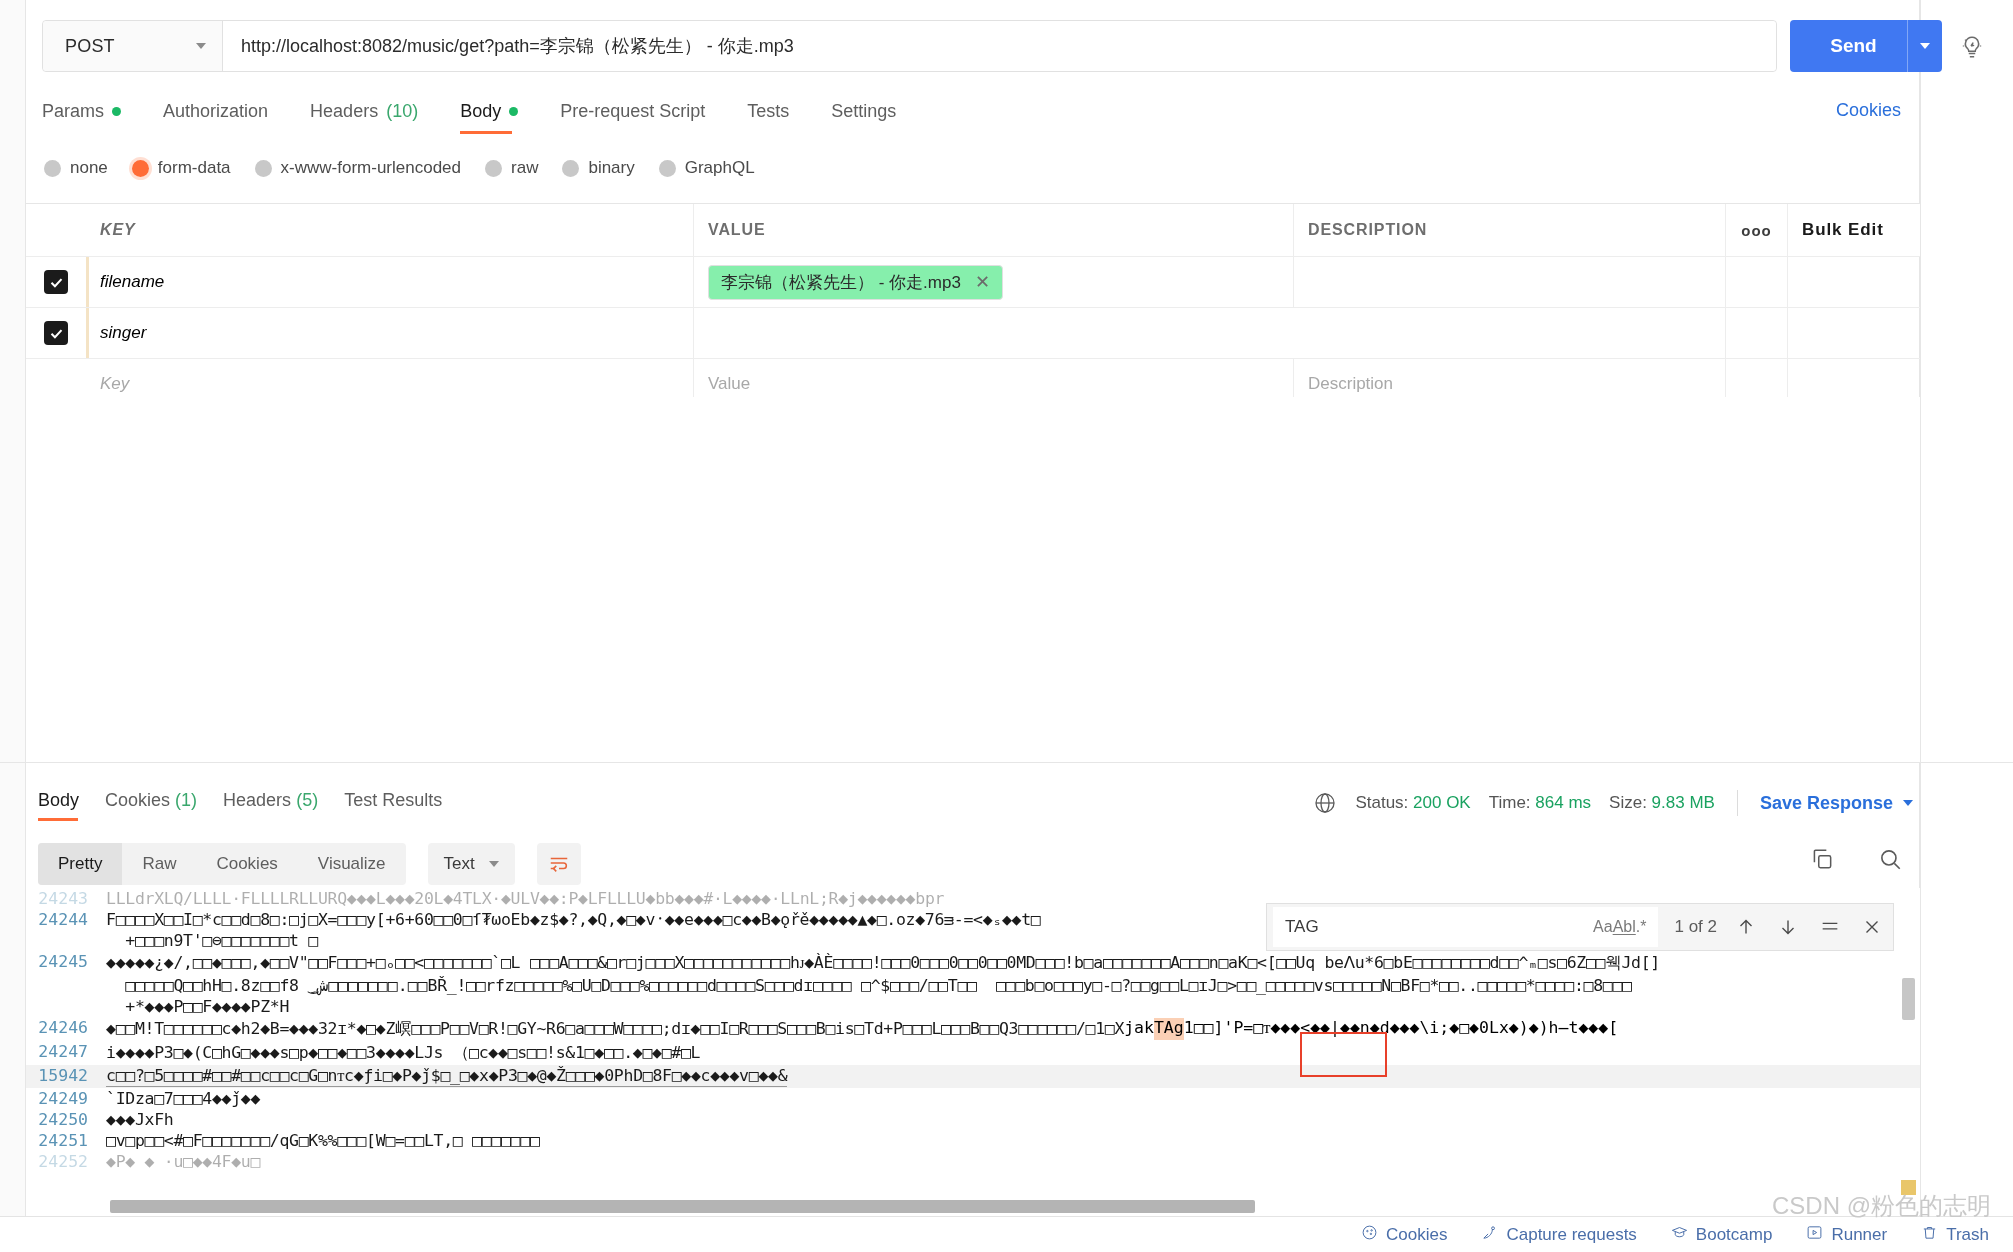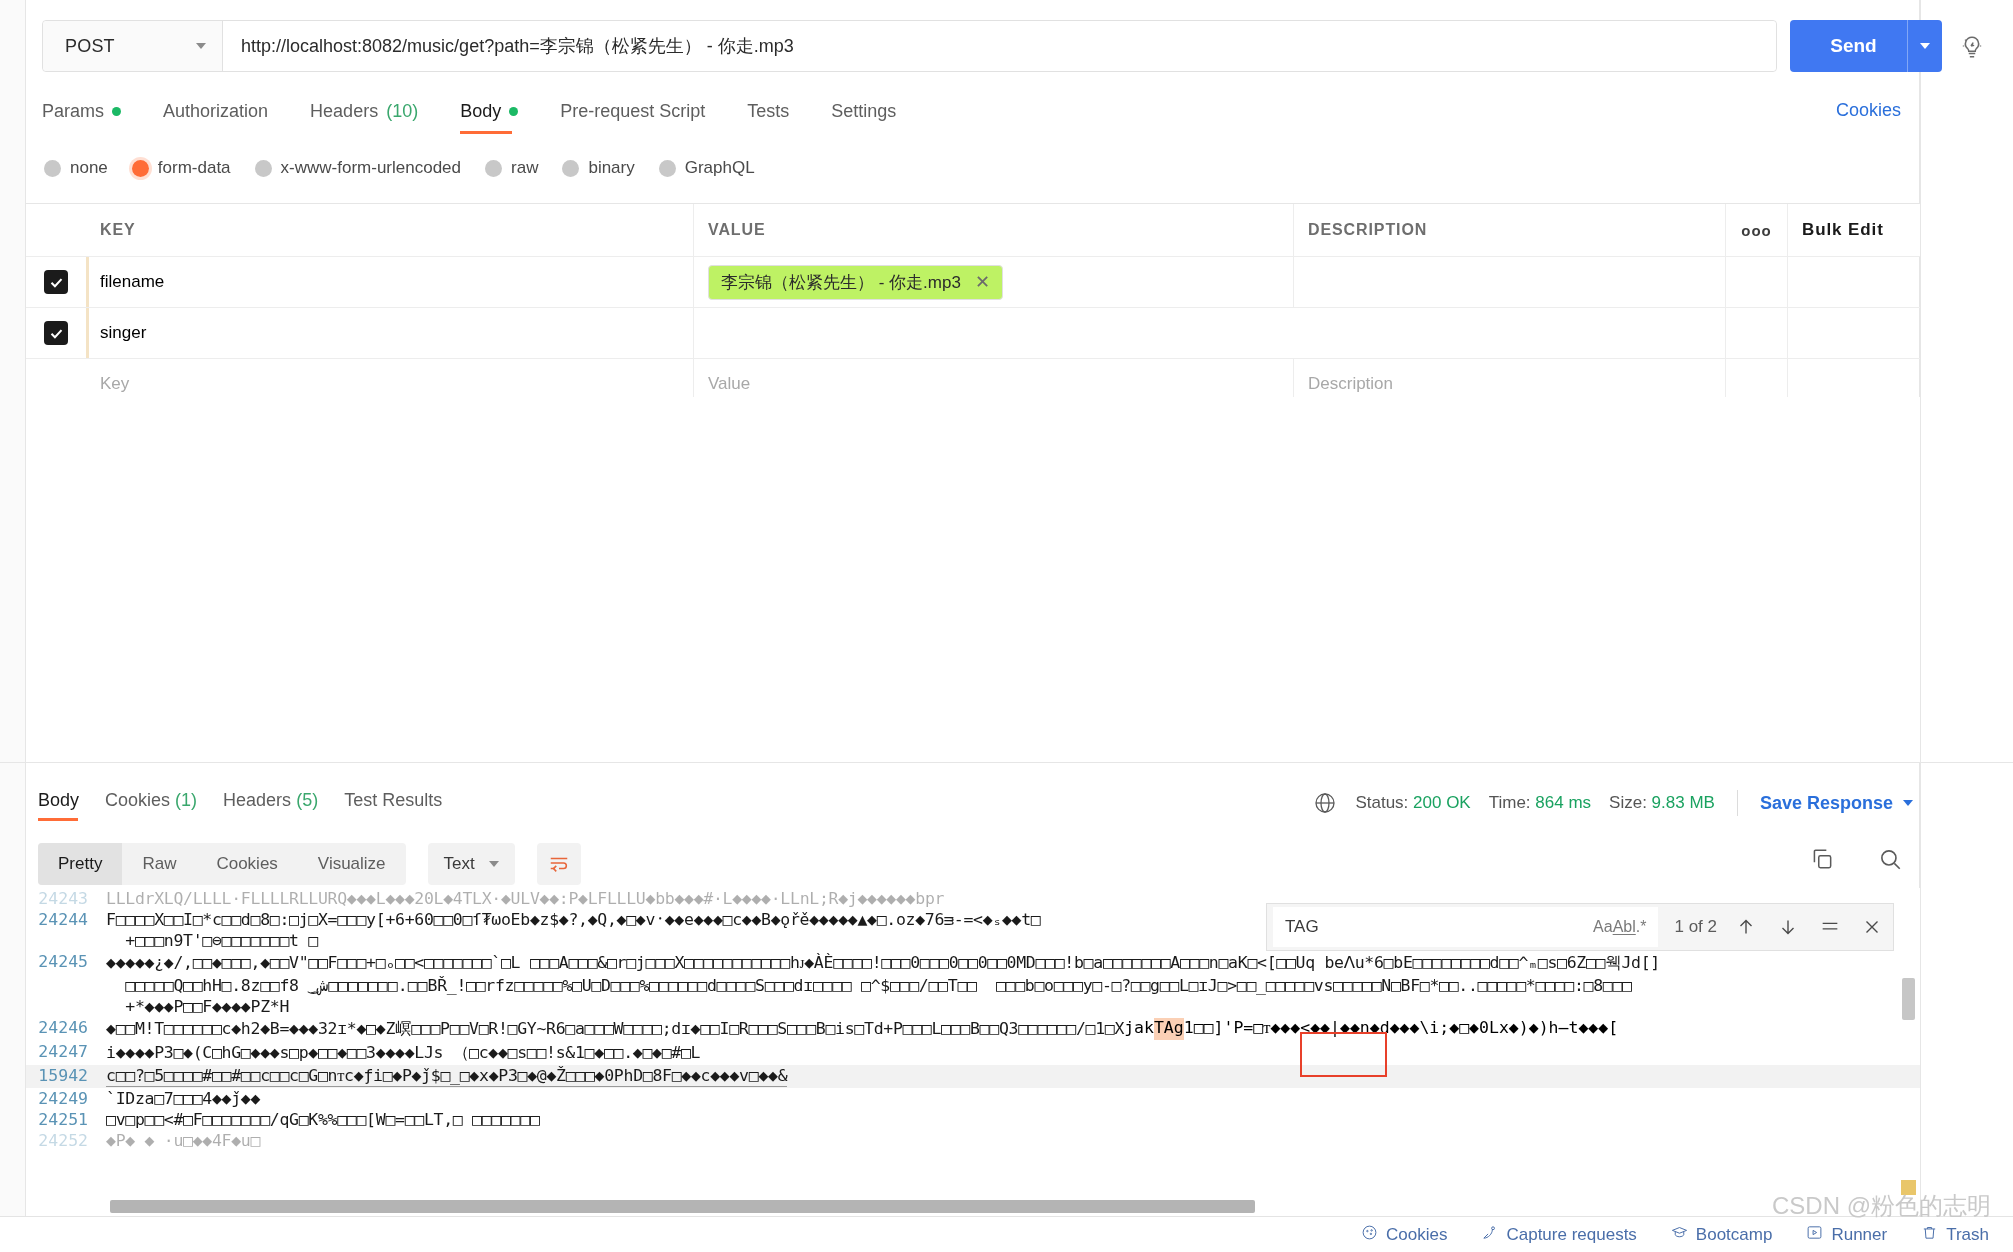--- a/index.html
+++ b/index.html
@@ -96,21 +96,21 @@
   .tbl {
     position: absolute; left: 26px; top: 203px; width: 1894px;
     border-top: 1px solid #e6e6e6; border-bottom: 1px solid #e6e6e6;
     font-size: 17px;
   }
   .tr { display: flex; align-items: stretch; border-bottom: 1px solid #ededed; }
   .tr:last-child { border-bottom: none; }
   .tr.head { background: #fff; }
   .cell { display: flex; align-items: center; padding: 0 14px; min-height: 50px; }
   .c-check { width: 60px; justify-content: center; }
-  .c-key   { width: 608px; border-right: 1px solid #ededed; }
+  .c-key   { width: 608px; border-right: 1px solid #ededed; font-style: italic; }
   .c-val   { width: 600px; border-right: 1px solid #ededed; }
   .c-desc  { flex: 1; border-right: 1px solid #ededed; }
   .c-dots  { width: 62px; justify-content: center; border-right: 1px solid #ededed; }
   .c-bulk  { width: 132px; justify-content: flex-start; }
   .tr.head .cell { min-height: 52px; font-size: 16px; letter-spacing: .9px; color: #6e6e6e; font-weight: bold; }
   .tr.head .c-key, .tr.head .c-val, .tr.head .c-desc { color: #6e6e6e; }
   .bulk-edit { color: #1a1a1a; font-weight: bold; font-size: 17px; cursor: pointer; }
   .dots { color: #3c3c3c; font-size: 15px; letter-spacing: 1px; cursor: pointer; }
   .cb {
     width: 24px; height: 24px; border-radius: 4px; background: #1b1b1b;
@@ -118,21 +118,21 @@
   }
   .cb svg { width: 15px; height: 15px; }
   .cb.empty { background: transparent; border: none; }
   .row-filled { position: relative; }
   .row-filled::before {
     content: ""; position: absolute; left: 60px; top: 0; bottom: 0; width: 3px; background: #f4e3c5;
   }
   .placeholder { color: #a8a8a8; }
   .file-chip {
     display: inline-flex; align-items: center; gap: 14px;
-    border: 1px solid #e0e0e0; border-radius: 4px; padding: 5px 12px 5px 12px; background: #bef264;
+    border: 1px solid #e0e0e0; border-radius: 4px; padding: 5px 12px 5px 12px; background: #86efac;
     font-size: 17px; color: #2b2b2b;
   }
   .chip-x { color: #6b6b6b; font-size: 18px; cursor: pointer; line-height: 1; }
   .tbl-bottom-fill {
     position: absolute; left: 26px; top: 397px; width: 1894px; height: 365px; background: #fff;
   }
   .big-divider {
     position: absolute; left: 0; top: 762px; width: 2013px; height: 1px; background: #e6e6e6;
   }
 
@@ -496,20 +496,24 @@
       <span class="ln">24247</span>
       <span class="ltxt">i◆◆◆◆P3□◆(C□hG□◆◆◆s□p◆□□◆□□3◆◆◆◆LJs （□c◆◆□s□□!s&amp;1□◆□□.◆□◆□#□L</span>
     </div>
     <div class="code-line code-row hl-sel">
       <span class="ln">15942</span>
       <span class="ltxt cursor-line">c□□?□5□□□□#□□#□□c□□c□G□nᴛc◆ƒi□◆P◆ǰ$□_□◆x◆P3□◆@◆Ž□□□◆0PhD□8F□◆◆c◆◆◆v□◆◆&amp;</span>
     </div>
     <div class="code-line code-row">
       <span class="ln">24249</span>
       <span class="ltxt">`IDza□7□□□4◆◆ǰ◆◆</span>
+    </div>
+    <div class="code-line code-row">
+      <span class="ln">24250</span>
+      <span class="ltxt">◆◆◆JxFh</span>
     </div>
     <div class="code-line code-row">
       <span class="ln">24251</span>
       <span class="ltxt">□v□p□□&lt;#□F□□□□□□□/qG□K%%□□□[W□=□□LT,□ □□□□□□□</span>
     </div>
     <div class="code-line code-row clipped">
       <span class="ln">24252</span>
       <span class="ltxt">◆P◆ ◆ ·u□◆◆4F◆u□</span>
     </div>
   </div>

